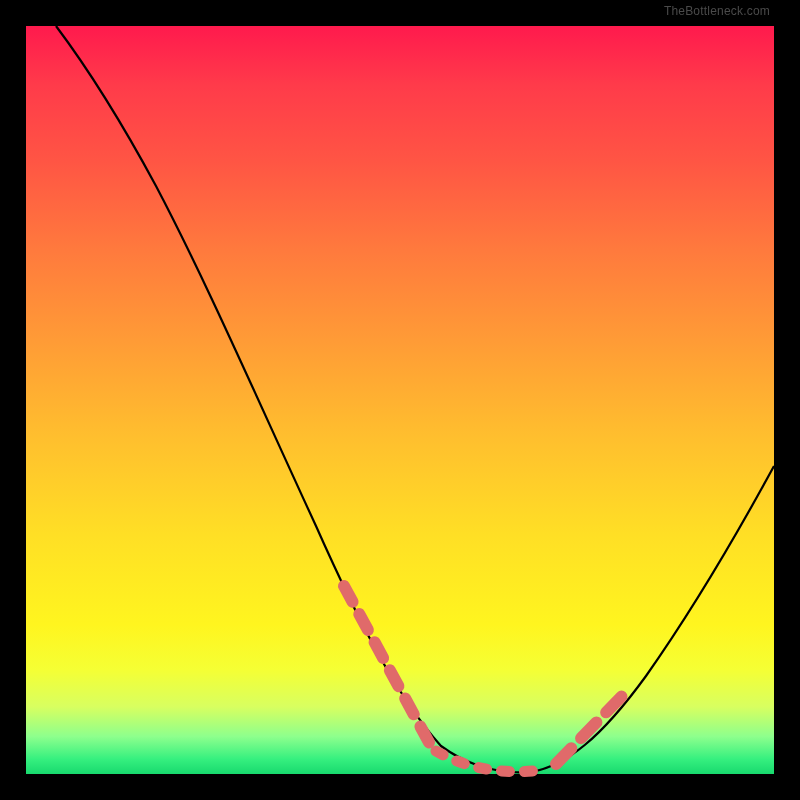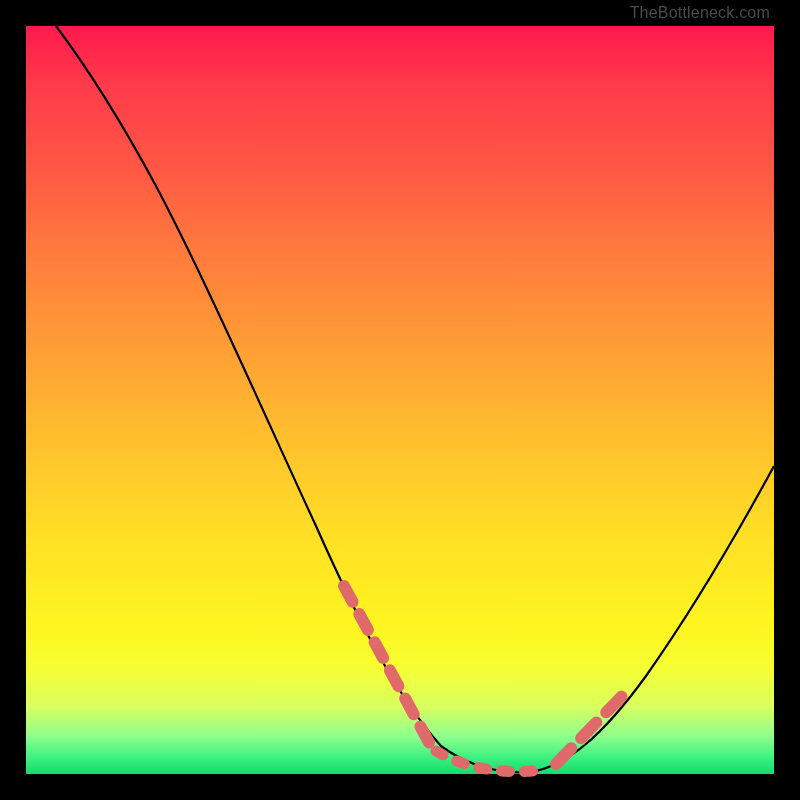--- a/index.html
+++ b/index.html
@@ -39,21 +39,21 @@
       #8dff8d 95%,
       #36f07f 98%,
       #18d96e 100%
     );
   }
   .attrib {
     position: absolute;
     top: 4px;
     right: 30px;
     color: #4a4a4a;
-    font-size: 16px;
+    font-size: 12px;
     font-weight: 400;
     letter-spacing: 0.2px;
     user-select: none;
   }
   svg.curve {
     position: absolute;
     left: 26px;
     top: 26px;
     width: 748px;
     height: 748px;

